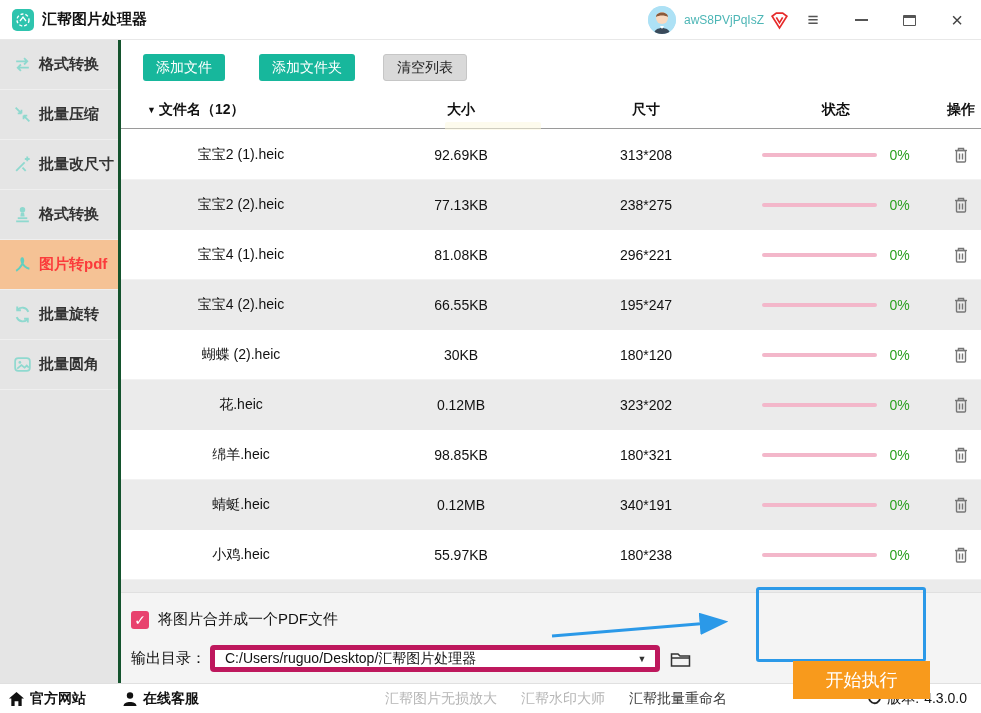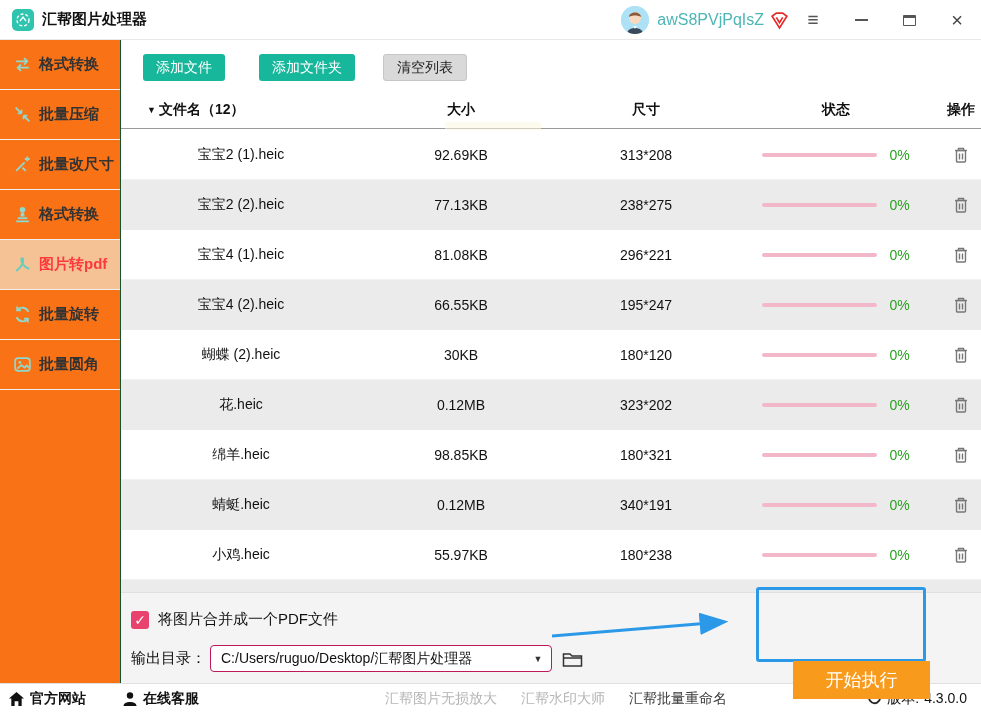--- a/index.html
+++ b/index.html
@@ -8,32 +8,32 @@
   #app { position:relative; width:981px; height:713px; overflow:hidden; background:#fff; }
 
   
   .titlebar { position:absolute; left:0; top:0; width:981px; height:40px; background:#fff;
               border-bottom:1px solid #e8e8e8; display:flex; align-items:center; }
   .app-icon { width:22px; height:22px; margin-left:12px; border-radius:5px; background:#2ec4ae;
               display:flex; align-items:center; justify-content:center; }
   .app-title { margin-left:8px; font-size:15px; font-weight:bold; color:#111; }
   .tb-right { position:absolute; right:0; top:0; height:40px; display:flex; align-items:center; }
   .avatar { width:28px; height:28px; border-radius:50%; overflow:hidden; background:#ade1f5; }
-  .username { margin-left:8px; font-size:16px; color:#4db6b6; }
+  .username { margin-left:8px; font-size:12px; color:#4db6b6; }
   .vip { margin-left:6px; display:flex; align-items:center; }
   .winbtn { width:48px; height:40px; display:flex; align-items:center; justify-content:center;
             color:#555; font-size:18px; cursor:default; }
   .menu-glyph { font-size:19px; color:#555; }
   .min-glyph { width:13px; height:2px; background:#555; }
   .max-glyph { width:13px; height:11px; border:1.5px solid #555; border-top:3px solid #555; border-radius:1px; }
   .close-glyph { font-size:20px; color:#444; }
 
   
-  .sidebar { position:absolute; left:0; top:40px; width:121px; height:643px; background:#f97316;
-             border-right:1px solid #14532d; }
+  .sidebar { position:absolute; left:0; top:40px; width:121px; height:643px; background:#e5e5e5;
+             border-right:3px solid #14532d; }
   .side-item { height:50px; display:flex; align-items:center; border-bottom:1px solid #efefef;
                cursor:pointer; }
   .side-item .sicon { width:20px; height:20px; margin-left:12px; display:flex; align-items:center; justify-content:center; }
   .side-item .slabel { margin-left:7px; font-size:15px; color:#333; font-weight:bold; }
   .side-item.active { background:#f5c295;text-align:center; }
   .side-item.active .slabel { color:#fb3b3b; }
 
   
   .main { position:absolute; left:121px; top:40px; width:860px; height:643px; background:#fff; }
   .toolbar { position:absolute; left:0; top:14px; height:28px; display:flex; }
@@ -65,21 +65,21 @@
                      background:#fbf8df; opacity:.55; border-radius:2px; }
 
   
   .bottom-panel { position:absolute; left:0; top:553px; width:860px; height:90px; background:#f4f4f4; }
   .merge-row { position:absolute; left:10px; top:17px; display:flex; align-items:center; }
   .checkbox { width:18px; height:18px; background:#e8426e; border-radius:3px; color:#fff;
               font-size:14px; font-weight:bold; display:flex; align-items:center; justify-content:center; cursor:pointer; }
   .merge-label { margin-left:9px; font-size:15px; color:#111; }
   .output-row { position:absolute; left:10px; top:52px; display:flex; align-items:center; }
   .output-label { font-size:15px; color:#111; }
-  .combo { margin-left:4px; width:342px; height:27px; background:#fff; border:1px solid #be185d;
+  .combo { margin-left:4px; width:450px; height:27px; background:#fff; border:5px solid #be185d;
            border-radius:4px; display:flex; align-items:center; cursor:pointer; }
   .combo .path { flex:1; padding-left:10px; font-size:14px; color:#111; white-space:nowrap; overflow:hidden; }
   .combo .drop { width:26px; text-align:center; font-size:9px; color:#333; }
   .folderbtn { background:none; border:none; margin-left:10px; cursor:pointer; display:flex; }
 
   .start-btn { position:absolute; left:672px; top:68px; width:137px; height:38px; background:#f89a1c;
                border:none; border-radius:0; color:#fff; font-size:18px; cursor:pointer; z-index:6; }
   .hl-rect { position:absolute; left:756px; top:587px; width:170px; height:75px;
              border:3px solid #2b99e8; border-radius:3px; z-index:5; pointer-events:none; }
   .arrow-svg { position:absolute; left:540px; top:608px; z-index:7; pointer-events:none; }

